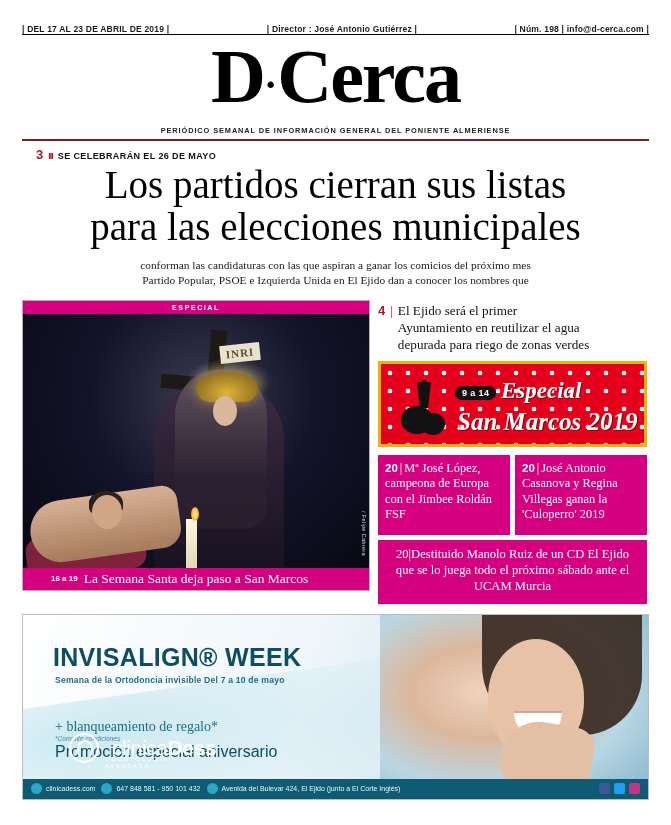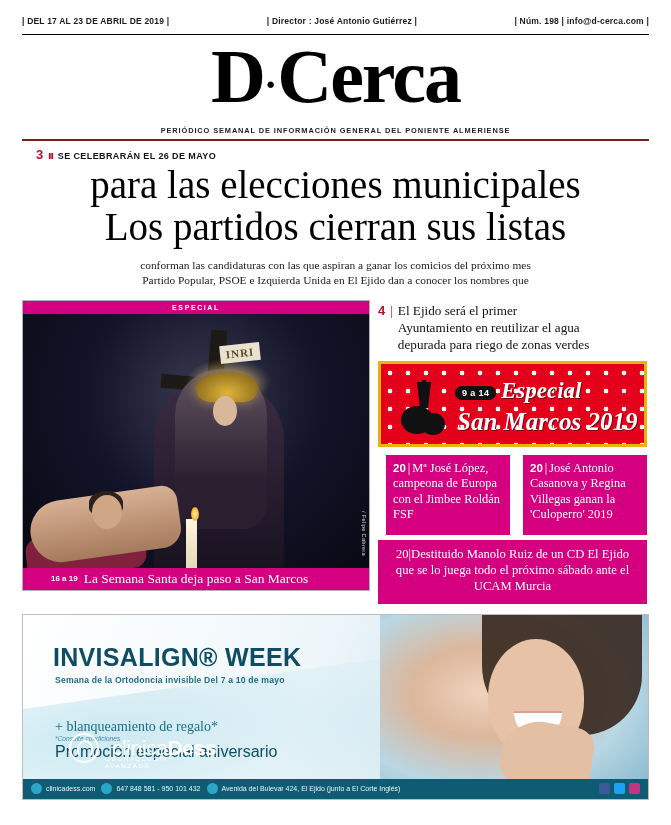--- a/index.html
+++ b/index.html
@@ -18,21 +18,21 @@
     position: relative;
     width: 671px;
     height: 825px;
     box-sizing: border-box;
     padding: 0 22px;
   }
 
   
   .topbar {
     display: flex;
-    align-items: center;
+    align-items: flex-end;
     justify-content: space-between;
     height: 26px;
     font-family: "Liberation Sans", sans-serif;
     font-size: 8.5px;
     letter-spacing: .2px;
     color: #1a1a1a;
     border-bottom: 1px solid #000;
     padding-top: 8px;
   }
   .topbar .seg { white-space: nowrap; }
@@ -424,21 +424,20 @@
     gap: 5px;
   }
   .brief {
     background: #d4007f;
     color: #fff;
     box-sizing: border-box;
     padding: 6px 7px;
     font-family: "Liberation Serif", serif;
     font-size: 12.4px;
     line-height: 15.5px;
-    margin-left: 8px;
   }
   .brief .n {
     font-family: "Liberation Sans", sans-serif;
     font-weight: 700;
     font-size: 11.5px;
   }
   .brief .sep { padding: 0 2px; }
   .brief-a { width: 132px; height: 80px; }
   .brief-b { width: 132px; height: 80px; }
   .brief-wide {
@@ -646,22 +645,22 @@
   </div>
   <div class="rule-thick"></div>
 
   <div class="kicker">
     <span class="num">3</span>
     <span class="bars">III</span>
     <span class="txt">SE CELEBRARÁN EL 26 DE MAYO</span>
   </div>
 
   <div class="headline">
+    <div>Los partidos cierran sus listas</div>
     <div>para las elecciones municipales</div>
-    <div>Los partidos cierran sus listas</div>
   </div>
   <div class="subhead">
     <div>conforman las candidaturas con las que aspiran a ganar los comicios del próximo mes</div>
     <div>Partido Popular, PSOE e Izquierda Unida en El Ejido dan a conocer los nombres que</div>
   </div>
 
   <div class="content">
 
     <div class="col-left">
       <div class="photo-box">

